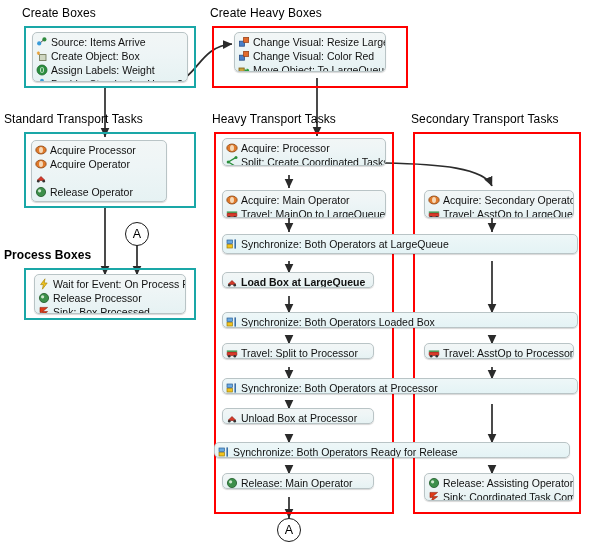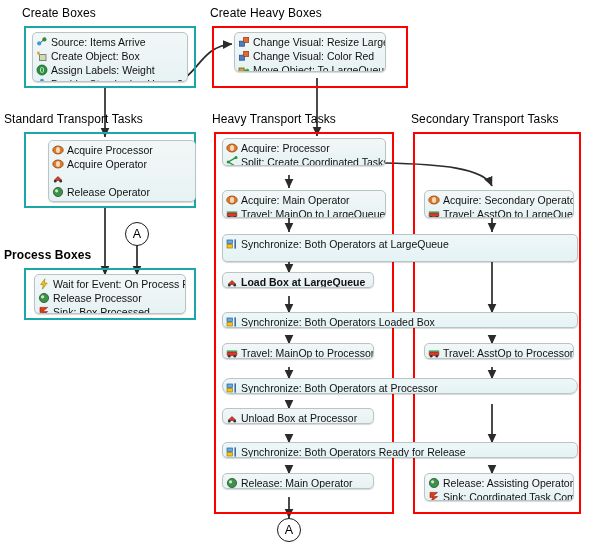--- a/index.html
+++ b/index.html
@@ -162,21 +162,21 @@
             <path d="M8.8 4.2 L11.4 6.3 L8.8 8.4 z" fill="#2a9c3c"></path>
           </svg>
         </span>
       <span class="lbl">Move Object: To LargeQueue</span>
     </div>
   </div>
 
   <div class="panel-title" style="left:4px;top:112px;">Standard Transport Tasks</div>
   <div class="panel teal" style="left:24px;top:132px;width:172px;height:76px;"></div>
 
-  <div class="block" style="left:48px;top:140px;width:148px;height:62px;">
+  <div class="block" style="left:31px;top:140px;width:136px;height:62px;">
     <div class="row">
       <span class="ico">
           <svg width="12" height="12" viewBox="0 0 12 12">
             <ellipse cx="6" cy="6" rx="5.2" ry="4" fill="#e07a2b" stroke="#8a4512" stroke-width=".8"></ellipse>
             <ellipse cx="6" cy="6" rx="2" ry="3" fill="#f5d9b8"></ellipse>
           </svg>
         </span>
       <span class="lbl">Acquire Processor</span>
     </div>
     <div class="row">
@@ -307,21 +307,21 @@
             <rect x="1.2" y="5" width="9.6" height="3.6" rx=".7" fill="#d83a2a" stroke="#8c1c12" stroke-width=".7"></rect>
             <path d="M0.8 4.2 L11.2 4.2" stroke="#2a8f3c" stroke-width="1.3"></path>
             <circle cx="3.2" cy="9.2" r="1.3" fill="#333"></circle>
             <circle cx="8.8" cy="9.2" r="1.3" fill="#333"></circle>
           </svg>
         </span>
       <span class="lbl">Travel: AsstOp to LargeQueue</span>
     </div>
   </div>
 
-  <div class="block bar" style="left:222px;top:234px;width:356px;height:28px;">
+  <div class="block bar" style="left:222px;top:234px;width:356px;height:20px;">
     <div class="row">
       <span class="ico">
           <svg width="12" height="12" viewBox="0 0 12 12">
             <rect x="1" y="2" width="5.4" height="3.4" fill="#6aa9e0" stroke="#2d5f92" stroke-width=".7"></rect>
             <rect x="1" y="6.6" width="5.4" height="3.4" fill="#f2c41e" stroke="#9a7c0c" stroke-width=".7"></rect>
             <rect x="8.4" y="1.4" width="1.6" height="9.2" fill="#3a6ea5"></rect>
           </svg>
         </span>
       <span class="lbl">Synchronize: Both Operators at LargeQueue</span>
     </div>
@@ -356,39 +356,39 @@
   <div class="block" style="left:222px;top:343px;width:152px;height:16px;">
     <div class="row">
       <span class="ico">
           <svg width="12" height="12" viewBox="0 0 12 12">
             <rect x="1.2" y="5" width="9.6" height="3.6" rx=".7" fill="#d83a2a" stroke="#8c1c12" stroke-width=".7"></rect>
             <path d="M0.8 4.2 L11.2 4.2" stroke="#2a8f3c" stroke-width="1.3"></path>
             <circle cx="3.2" cy="9.2" r="1.3" fill="#333"></circle>
             <circle cx="8.8" cy="9.2" r="1.3" fill="#333"></circle>
           </svg>
         </span>
-      <span class="lbl">Travel: MainOp to Processor</span>
+      <span class="lbl">Travel: Split to Processor</span>
     </div>
   </div>
 
   <div class="block" style="left:424px;top:343px;width:150px;height:16px;">
     <div class="row">
       <span class="ico">
           <svg width="12" height="12" viewBox="0 0 12 12">
             <rect x="1.2" y="5" width="9.6" height="3.6" rx=".7" fill="#d83a2a" stroke="#8c1c12" stroke-width=".7"></rect>
             <path d="M0.8 4.2 L11.2 4.2" stroke="#2a8f3c" stroke-width="1.3"></path>
             <circle cx="3.2" cy="9.2" r="1.3" fill="#333"></circle>
             <circle cx="8.8" cy="9.2" r="1.3" fill="#333"></circle>
           </svg>
         </span>
       <span class="lbl">Travel: AsstOp to Processor</span>
     </div>
   </div>
 
-  <div class="block bar" style="left:222px;top:378px;width:356px;height:16px;border-radius:8px;">
+  <div class="block bar" style="left:222px;top:378px;width:356px;height:16px;">
     <div class="row">
       <span class="ico">
           <svg width="12" height="12" viewBox="0 0 12 12">
             <rect x="1" y="2" width="5.4" height="3.4" fill="#6aa9e0" stroke="#2d5f92" stroke-width=".7"></rect>
             <rect x="1" y="6.6" width="5.4" height="3.4" fill="#f2c41e" stroke="#9a7c0c" stroke-width=".7"></rect>
             <rect x="8.4" y="1.4" width="1.6" height="9.2" fill="#3a6ea5"></rect>
           </svg>
         </span>
       <span class="lbl">Synchronize: Both Operators at Processor</span>
     </div>
@@ -400,21 +400,21 @@
           <svg width="12" height="12" viewBox="0 0 12 12">
             <path d="M2 8.4 L6 4.6 L10 8.4 z" fill="#d83a2a" stroke="#8c1c12" stroke-width=".7"></path>
             <circle cx="3.3" cy="9.3" r="1.3" fill="#333"></circle>
             <circle cx="8.7" cy="9.3" r="1.3" fill="#333"></circle>
           </svg>
         </span>
       <span class="lbl">Unload Box at Processor</span>
     </div>
   </div>
 
-  <div class="block bar" style="left:222px;top:442px;width:356px;height:16px;">
+  <div class="block bar" style="left:214px;top:442px;width:356px;height:16px;">
     <div class="row">
       <span class="ico">
           <svg width="12" height="12" viewBox="0 0 12 12">
             <rect x="1" y="2" width="5.4" height="3.4" fill="#6aa9e0" stroke="#2d5f92" stroke-width=".7"></rect>
             <rect x="1" y="6.6" width="5.4" height="3.4" fill="#f2c41e" stroke="#9a7c0c" stroke-width=".7"></rect>
             <rect x="8.4" y="1.4" width="1.6" height="9.2" fill="#3a6ea5"></rect>
           </svg>
         </span>
       <span class="lbl">Synchronize: Both Operators Ready for Release</span>
     </div>

